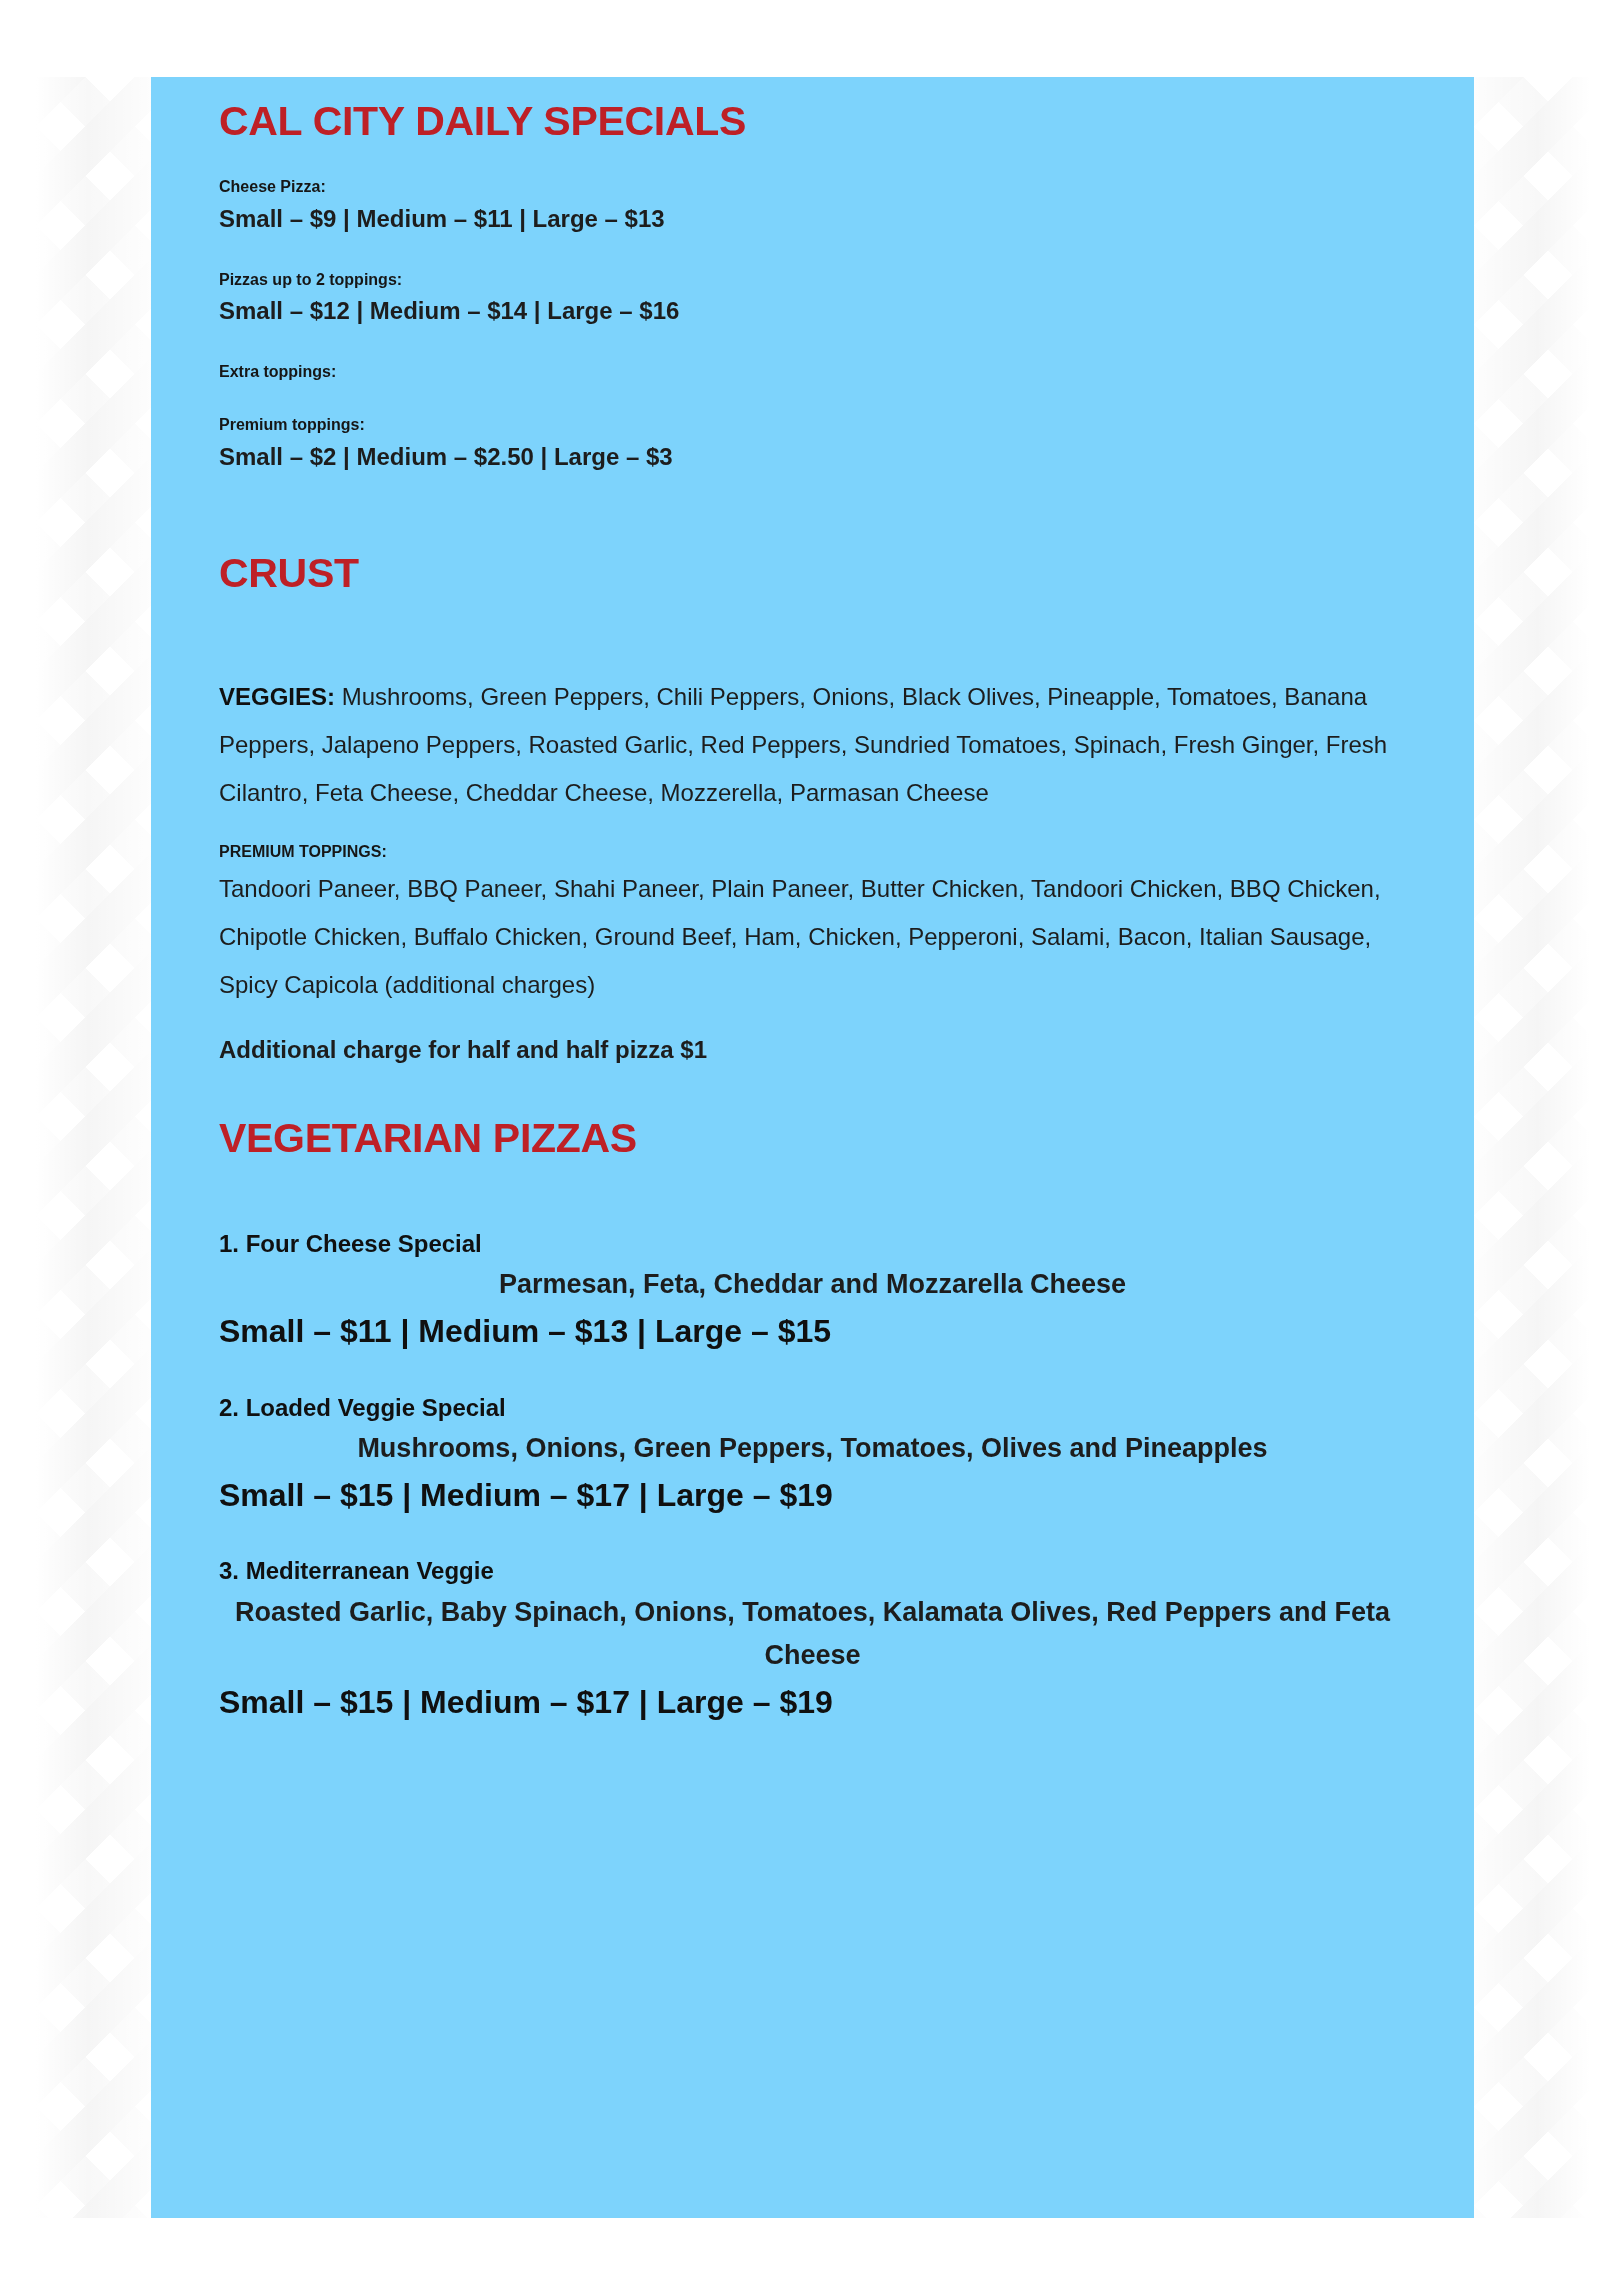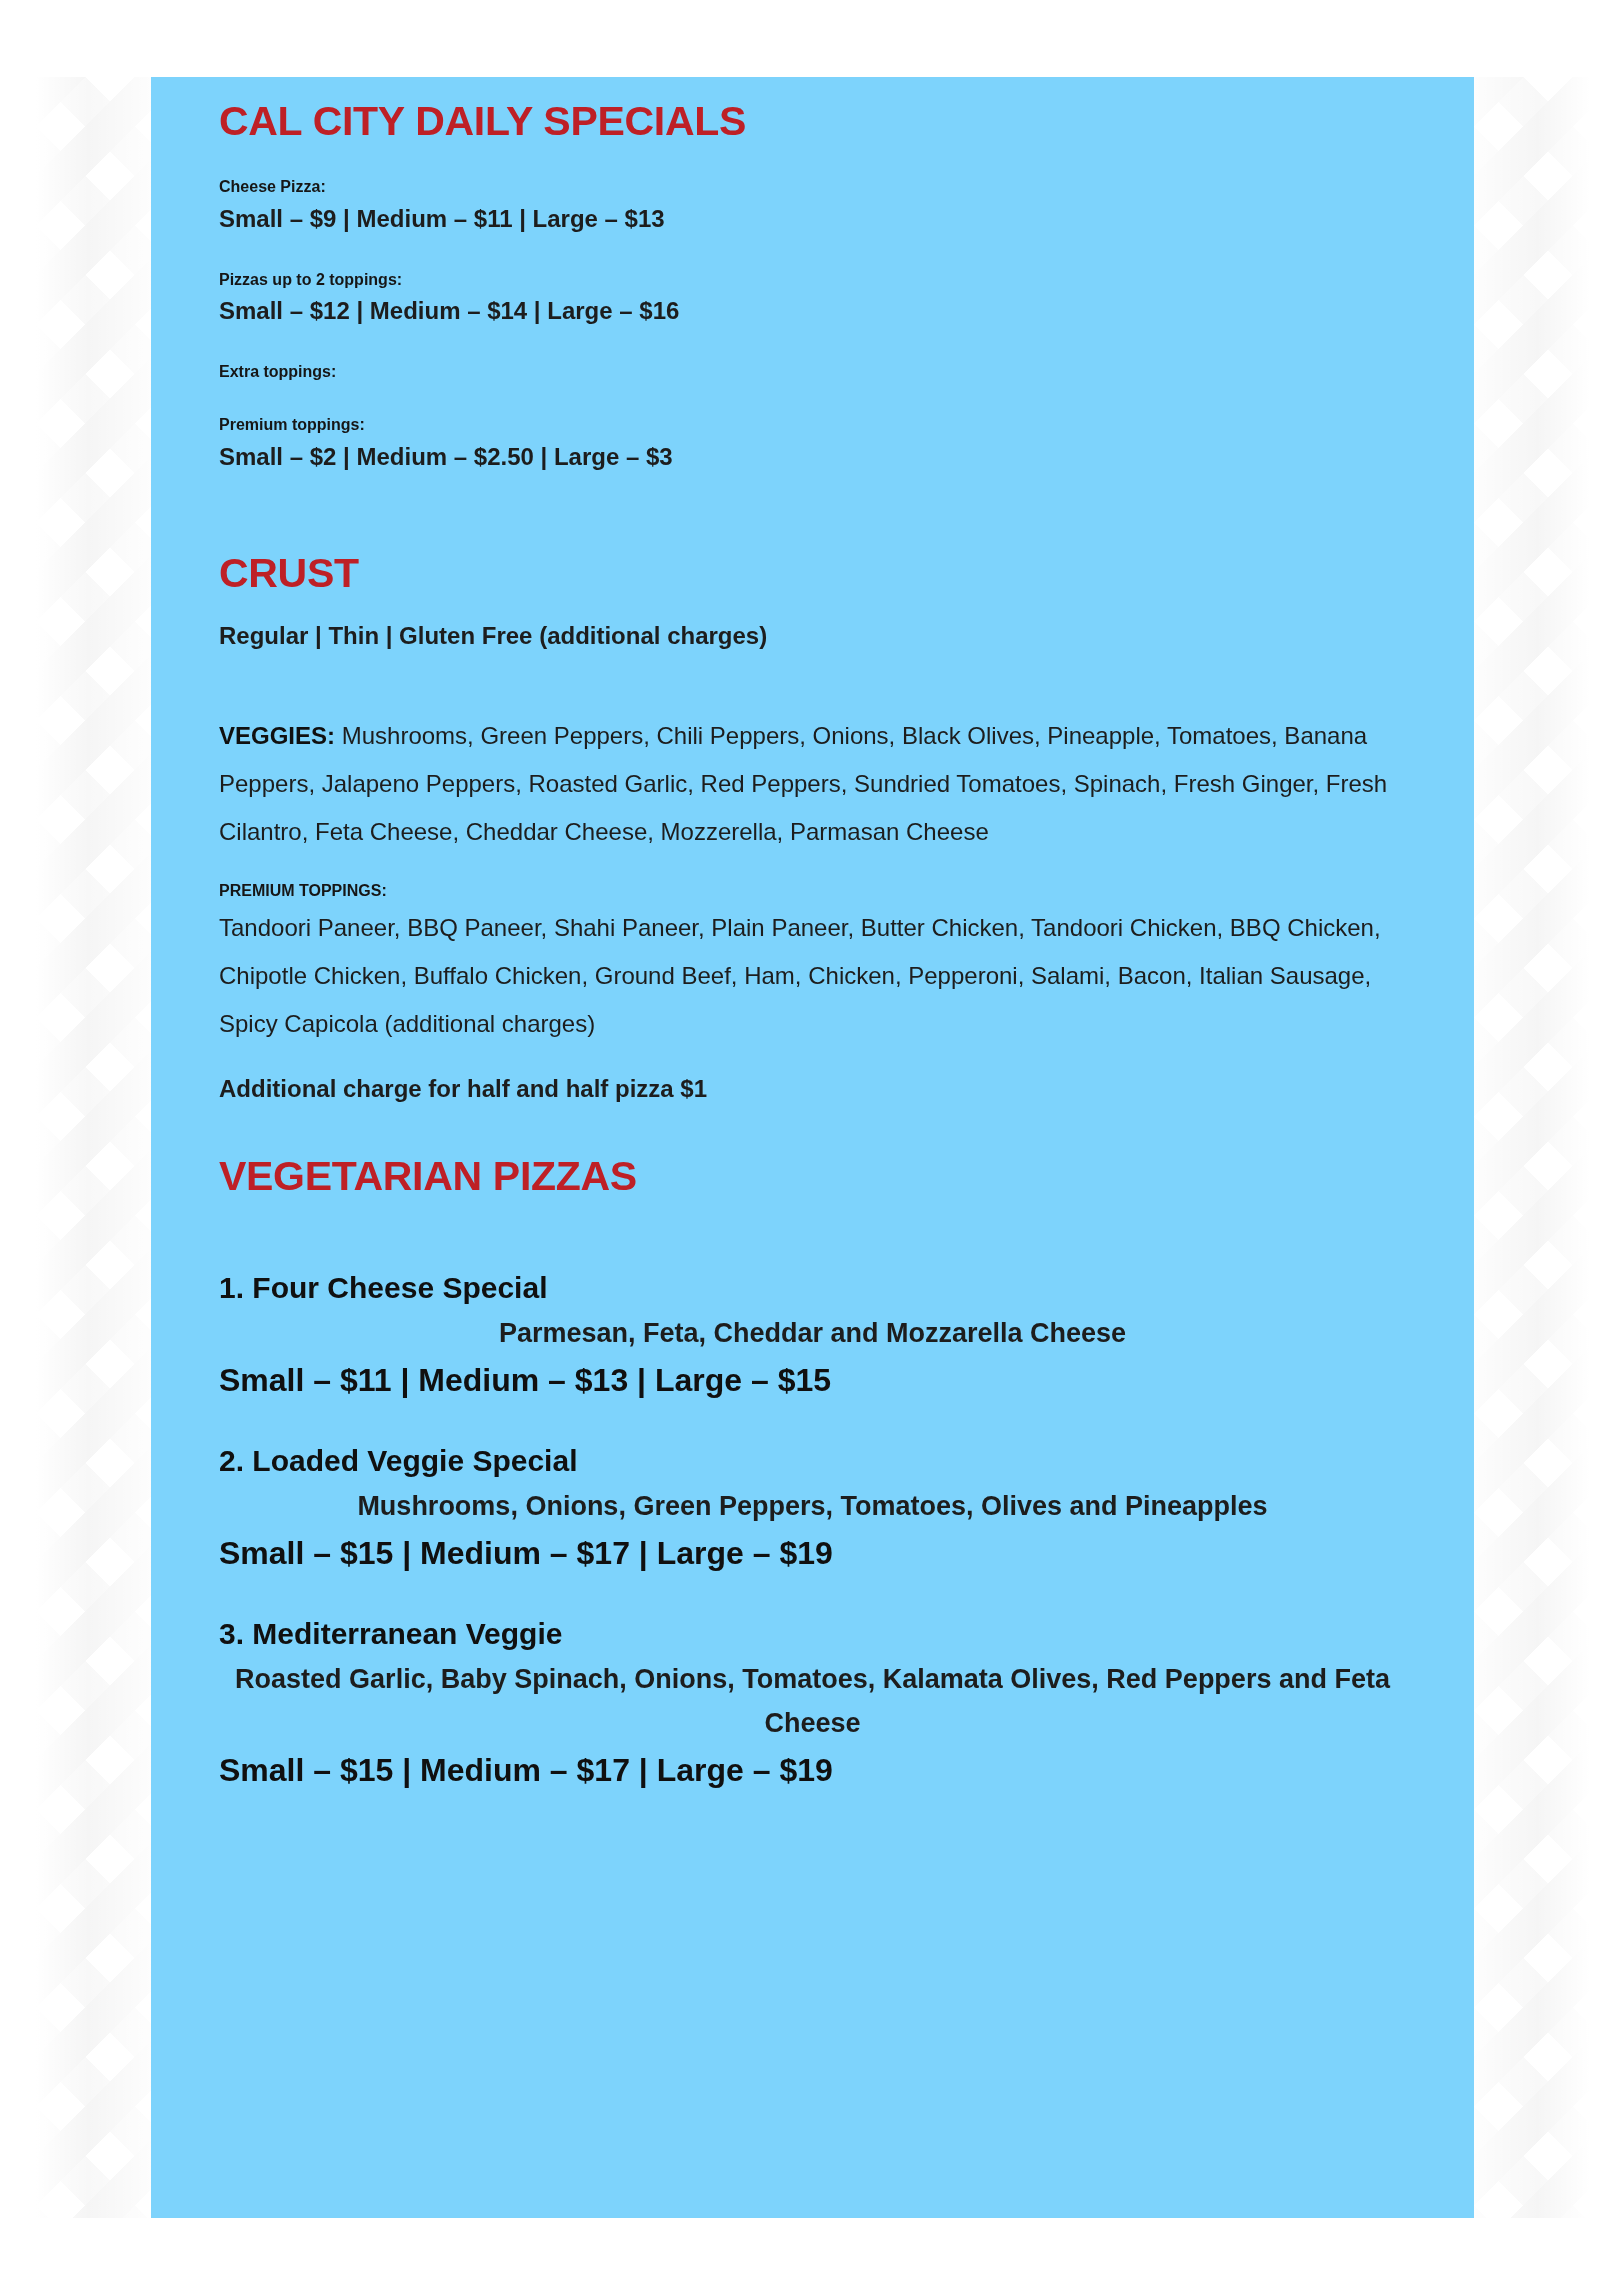--- a/index.html
+++ b/index.html
@@ -95,21 +95,21 @@
     font-size:24px;
     line-height:2.0;
     color:#1d1d1d;
   }
   .para b { font-weight:700; color:#101010; }
 
   .pair { margin-bottom:27.5px; }
   .pair:last-child { margin-bottom:0; }
 
   .item { margin-bottom:31px; }
-  .item .name { font-weight:700; font-size:30px; line-height:1.6; color:#101010; }
+  .item .name { font-weight:700; font-size:24px; line-height:1.6; color:#101010; }
   .item .desc { font-weight:700; font-size:27px; line-height:1.6; color:#1d1d1d;text-align:center; }
   .item .price { font-weight:700; font-size:32px; line-height:1.6; color:#101010; }
   .sp-34 { height:22px; }
   .sp-48 { height:31px; }
   .sp-70 { height:46px; }
   .sp-86 { height:56px; }
   .sp-100 { height:65px; }
 </style>
 </head>
 <body>
@@ -150,21 +150,20 @@
         <div class="lead-bold">Premium toppings:</div>
         <div class="lead">Small – $2 | Medium – $2.50 | Large – $3</div>
       </div>
 
       <div class="sp-70"></div>
 
       <h1 class="section-heading">CRUST</h1>
 
       <div class="sp-34"></div>
 
-      <div class="lead">Regular | Thin | Gluten Free (additional charges)</div>
 
       <div class="sp-86"></div>
 
       <p class="para">
         <b>VEGGIES:</b><span> Mushrooms, Green Peppers, Chili Peppers, Onions, Black Olives, Pineapple, Tomatoes, Banana Peppers, Jalapeno Peppers, Roasted Garlic, Red Peppers, Sundried Tomatoes, Spinach, Fresh Ginger, Fresh Cilantro, Feta Cheese, Cheddar Cheese, Mozzerella, Parmasan Cheese</span>
       </p>
 
       <div class="sp-34"></div>
 
       <div class="lead-bold">PREMIUM TOPPINGS:</div>

